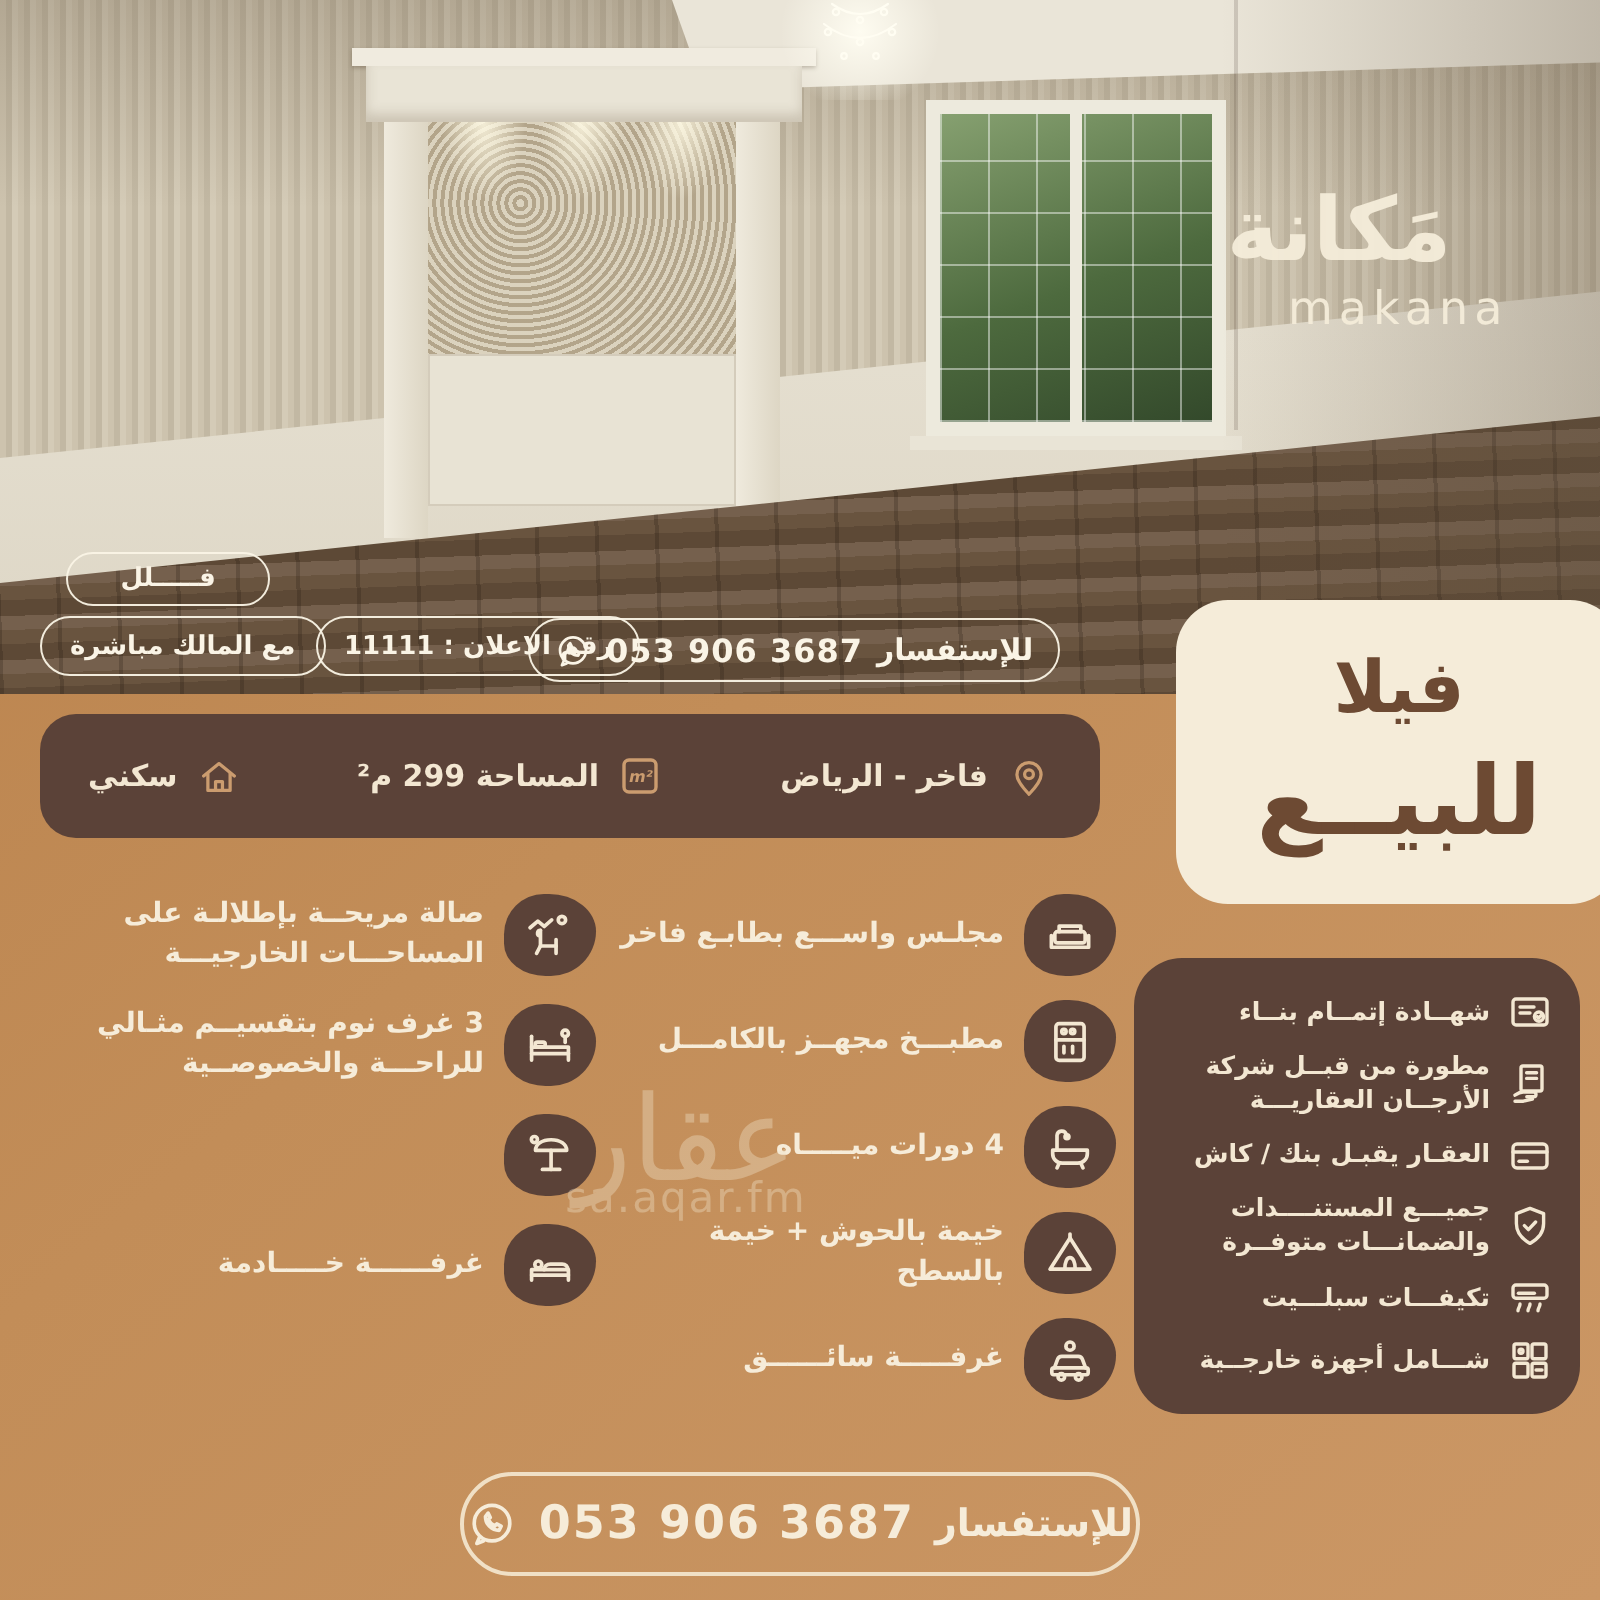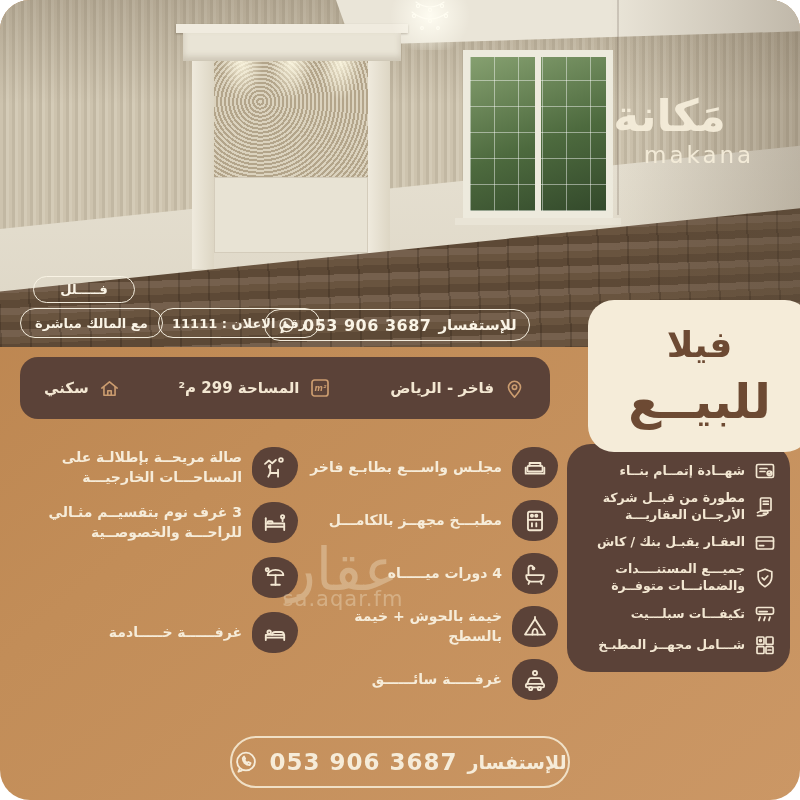--- a/index.html
+++ b/index.html
@@ -1,18 +1,18 @@
 <!DOCTYPE html>
 <html lang="ar"><head>
 <meta charset="utf-8">
 <style>
   * { margin:0; padding:0; box-sizing:border-box; }
   body { font-family:"DejaVu Sans", sans-serif; }
   .canvas { position:relative; width:800px; height:800px; overflow:hidden;
-            background:linear-gradient(140deg,#b9814b 0%, #c28d58 45%, #cb9765 100%);border-radius:30px; }
+            background:linear-gradient(140deg,#b9814b 0%, #c28d58 45%, #cb9765 100%); }
 
   
   .photo { position:absolute; left:0; top:0; width:800px; height:347px; overflow:hidden;
            background:
              linear-gradient(180deg, rgba(110,95,75,.28) 0%, rgba(110,95,75,0) 30%),
              repeating-linear-gradient(90deg,#cdc3ae 0 3px,#c2b8a3 3px 6px,#d4cbb7 6px 9px);}
   .photo-shade-right{position:absolute;right:0;top:0;width:190px;height:100%;
            background:linear-gradient(270deg,rgba(95,80,62,.30),rgba(95,80,62,0));}
   .ceiling { position:absolute; left:0; top:0; width:100%; height:100%;
            clip-path:polygon(42% 0,100% 0,100% 9%,44% 13%); background:#eae5d8; }
@@ -72,21 +72,21 @@
   .m2wrap .ic { position:absolute; inset:0; }
   .m2label { position:absolute; inset:0; display:flex; align-items:center; justify-content:center;
           font-size:8px; font-weight:bold; color:#cb9c6f;font-style:italic; }
 
   
   .sale-card { position:absolute; left:567px; top:300px; width:223px; height:152px; background:#f5ecd9;
           border-radius:26px; z-index:5; display:flex; flex-direction:column; align-items:center;
           justify-content:center; gap:8px; color:#6d4a33; font-weight:bold;margin-left:21px; }
   .sale-card .l1 { font-size:36px; }
   .sale-card .l2 { font-size:48px;text-align:right; }
-  .side-panel { position:absolute; left:567px; top:444px; width:223px; height:228px; background:#5b4238;
+  .side-panel { position:absolute; left:567px; top:479px; width:223px; height:228px; background:#5b4238;
           border-radius:24px; z-index:4; padding:15px 13px; display:flex; flex-direction:column;
           justify-content:space-between; direction:rtl; }
   .srow { display:flex; align-items:center; gap:8px; color:#f3e7d2; }
   .srow .ic { width:24px; height:24px; flex:0 0 24px; color:#f3e7d2; }
   .srow .txt { font-size:12.5px; font-weight:bold; line-height:1.35; text-align:right; }
 
   
   .col { position:absolute; display:flex; flex-direction:column; direction:rtl; z-index:2; }
   .col-left { left:12px; top:447px; width:286px; gap:14px; }
   .col-mid { left:300px; top:447px; width:258px; gap:12px; }
@@ -335,21 +335,21 @@
     <div class="srow">
       <svg class="ic">
           <use href="#i-ac"></use>
         </svg>
       <span class="txt">تكيفـــات سبلـــيت</span>
     </div>
     <div class="srow">
       <svg class="ic">
           <use href="#i-appl"></use>
         </svg>
-      <span class="txt">شـــامل مجهــز المطبـخ</span>
+      <span class="txt">شـــامل أجهزة خارجــية</span>
     </div>
   </div>
 
   <div class="col col-left">
     <div class="feat">
       <span class="blob">
           <svg class="ic">
             <use href="#i-lounge"></use>
           </svg>
         </span>

